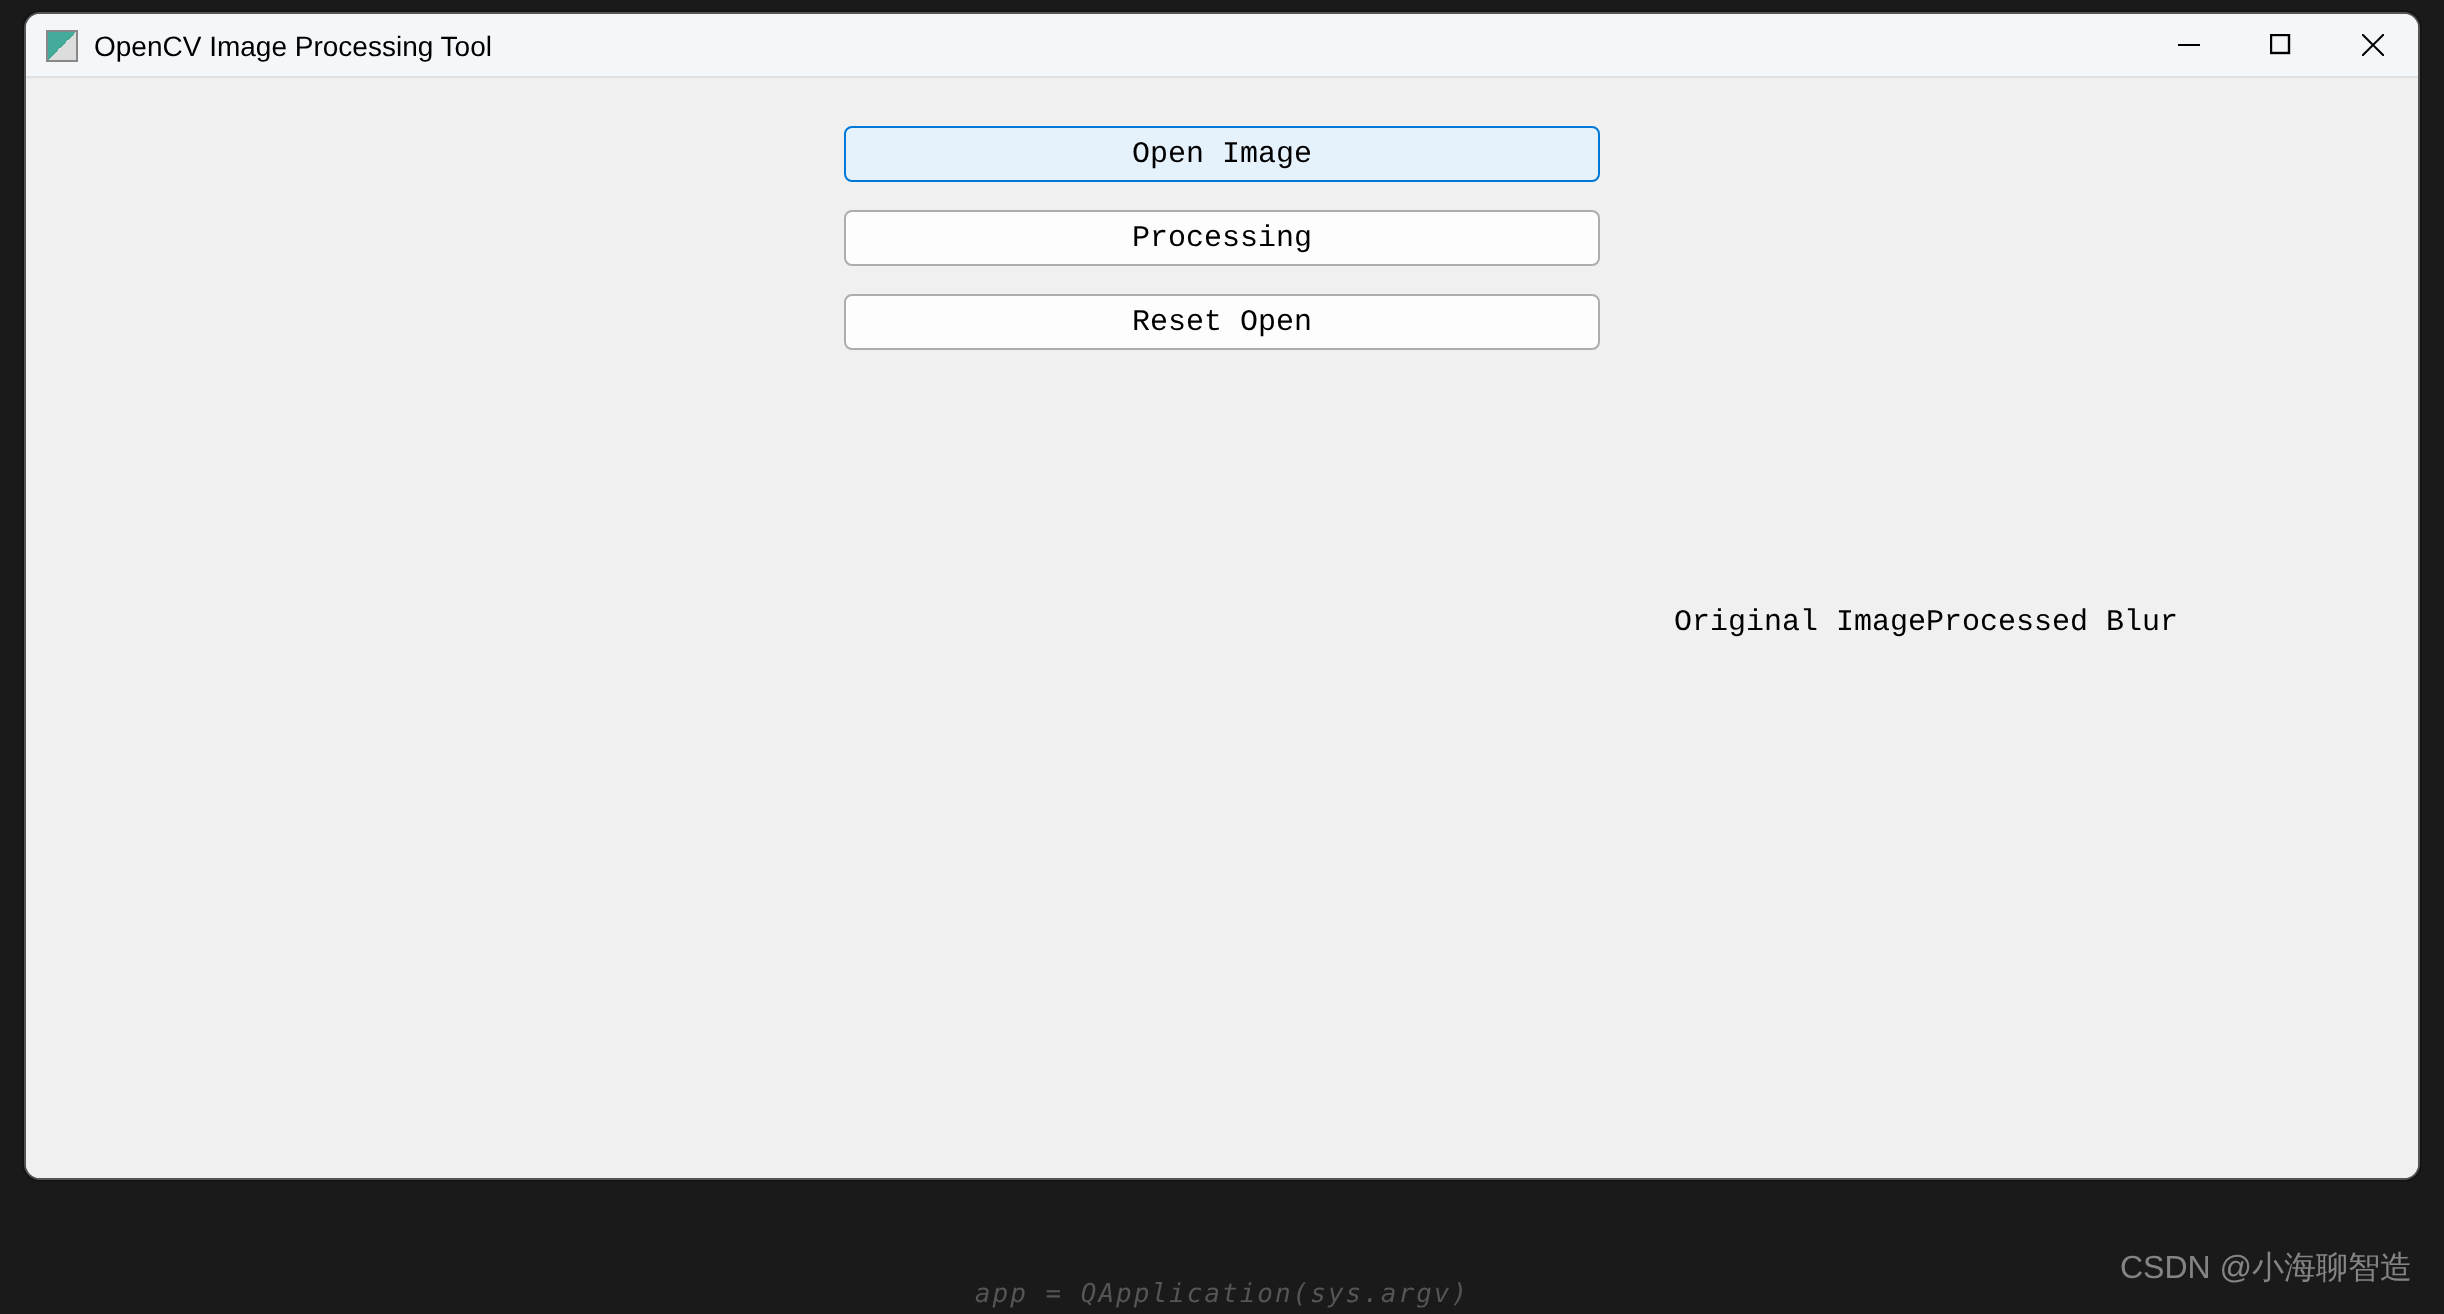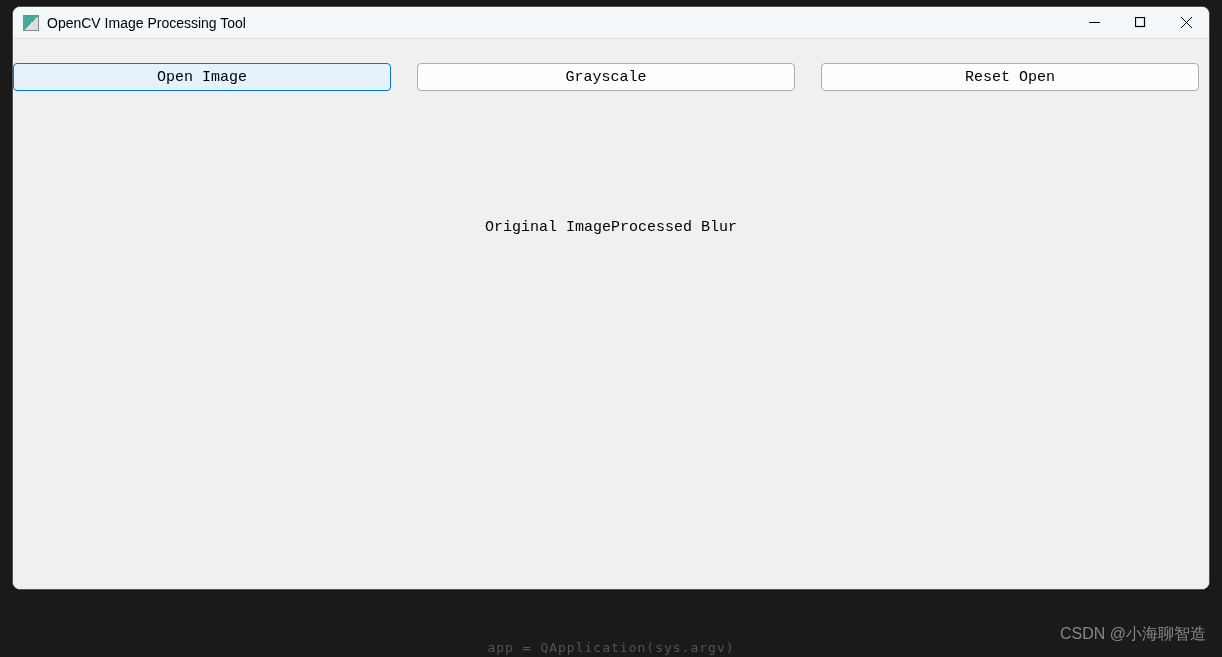--- a/index.html
+++ b/index.html
@@ -70,23 +70,23 @@
     }
     .client-area {
       flex: 1;
       background: #f0f0f0;
       display: flex;
       flex-direction: column;
       padding-top: 24px;
     }
     .button-stack {
       display: flex;
-      flex-direction: row;
+      flex-direction: column;
       align-items: center;
-      gap: 26px;
+      gap: 14px;
     }
     .app-button {
       width: 378px;
       height: 28px;
       background: #fdfdfd;
       border: 1px solid #adadad;
       border-radius: 4px;
       font-family: "NSimSun", "SimSun", "Courier New", monospace;
       font-size: 15px;
       color: #000;
@@ -94,21 +94,21 @@
       display: flex;
       align-items: center;
       justify-content: center;
     }
     .app-button.highlighted {
       background: #e5f1fb;
       border-color: #0078d7;
     }
     .image-labels {
       display: flex;
-      justify-content: center;
+      justify-content: flex-end;
       padding: 0 120px;
       margin-top: 128px;
     }
     .img-label {
       font-family: "NSimSun", "SimSun", "Courier New", monospace;
       font-size: 15px;
       color: #000;
     }
     .watermark {
       position: absolute;
@@ -122,20 +122,21 @@
     .bg-code {
       position: absolute;
       bottom: 2px;
       left: 50%;
       transform: translateX(-50%);
       color: #555;
       font-family: monospace;
       font-size: 13px;
       pointer-events: none;
       letter-spacing: 1px;
+      font-style: italic;
     }
   </style>
 </head>
 <body>
 
 <div class="bg-code">app = QApplication(sys.argv)</div>
 
 <div class="window">
   <div class="titlebar">
     <div class="app-icon"></div>
@@ -156,21 +157,21 @@
             <line x1="0" y1="0" x2="11" y2="11" stroke="currentColor" stroke-width="1"></line>
             <line x1="11" y1="0" x2="0" y2="11" stroke="currentColor" stroke-width="1"></line>
           </svg>
       </div>
     </div>
   </div>
 
   <div class="client-area">
     <div class="button-stack">
       <button class="app-button highlighted">Open Image</button>
-      <button class="app-button">Grayscale</button>
+      <button class="app-button">Processing</button>
       <button class="app-button">Reset Open</button>
     </div>
 
     <div class="image-labels">
       <div class="img-label">Original Image</div>
       <div class="img-label">Processed Blur</div>
     </div>
   </div>
 </div>
 

